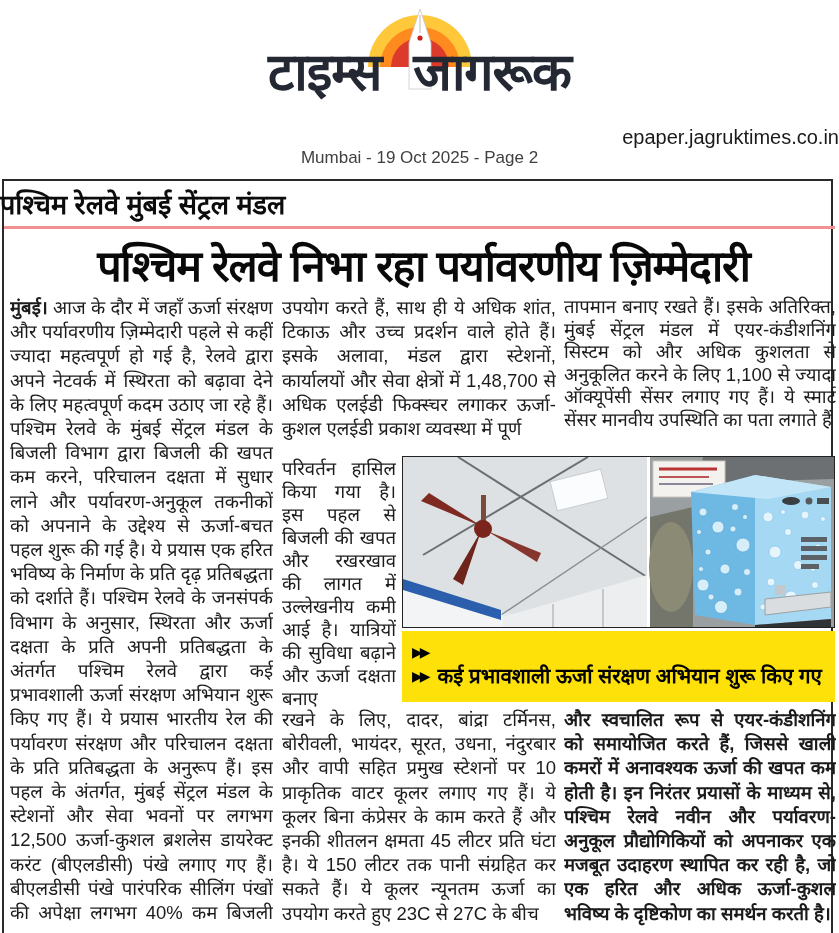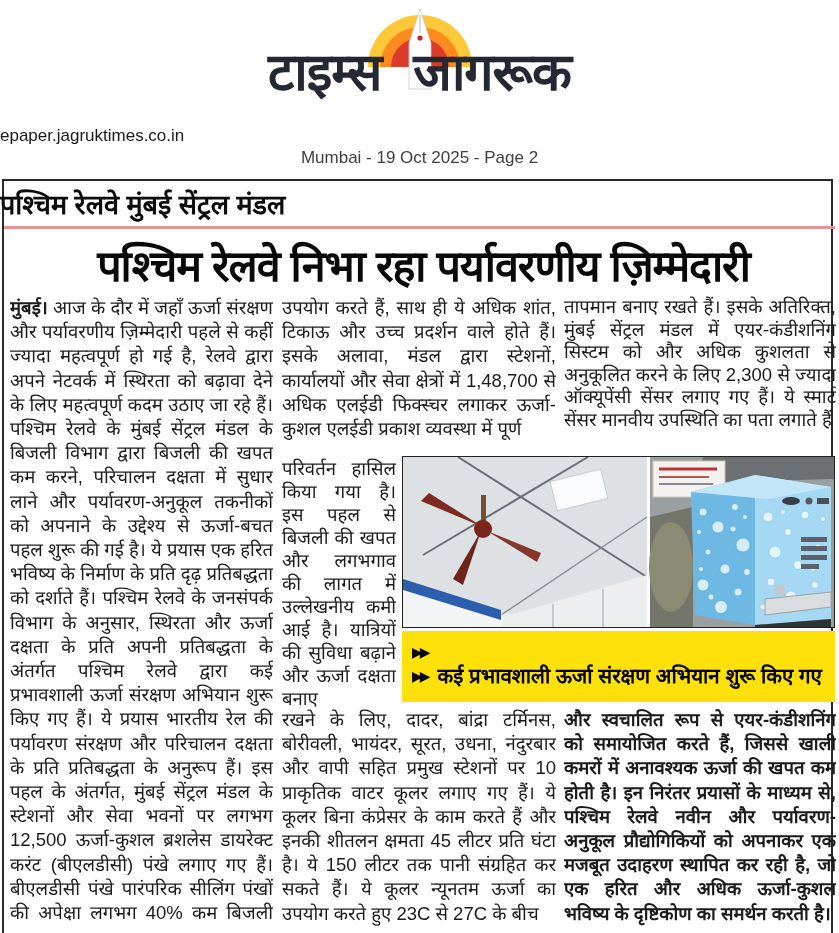--- a/index.html
+++ b/index.html
@@ -5,21 +5,21 @@
   html,body{margin:0;padding:0;background:#ffffff;}
   body{width:839px;height:933px;overflow:hidden;font-family:"Liberation Sans","DejaVu Sans",sans-serif;}
   .page{position:relative;width:839px;height:933px;background:#fff;}
 
   
   .masthead{position:absolute;top:0;left:0;width:100%;text-align:center;}
   .logo-block{position:relative;height:118px;}
   .sun-svg{position:absolute;top:5px;left:50%;transform:translateX(-50%);z-index:1;}
   .title-row{position:absolute;top:44px;left:0;width:100%;display:flex;justify-content:center;gap:32px;z-index:2;}
   .title-word{font-size:52px;font-weight:800;color:#242832;line-height:1.1;letter-spacing:-1px;}
-  .site-url{position:absolute;top:126px;width:100%;text-align:left;font-size:17px;color:#1a1a1a;}
+  .site-url{position:absolute;top:126px;width:100%;text-align:right;font-size:20px;color:#1a1a1a;}
   .edition-line{position:absolute;top:148px;width:100%;text-align:center;font-size:17px;color:#404040;}
 
   
   .article-frame{position:absolute;left:2px;top:179px;width:831px;height:780px;
     border:2px solid #2a2a2a;border-bottom:none;box-sizing:border-box;background:#fff;}
   .kicker{position:absolute;top:185px;left:0;width:100%;text-align:left;
     font-size:27px;font-weight:700;color:#0c0c0c;}
   .pink-rule{position:absolute;top:226px;left:4px;width:831px;height:3px;background:#f19090;}
   .headline{position:absolute;top:233px;left:6px;width:827px;text-align:center;
     font-size:43px;font-weight:800;color:#090909;letter-spacing:-1px;line-height:1.35;}
@@ -74,24 +74,24 @@
 
   <div class="kicker">पश्चिम रेलवे मुंबई सेंट्रल मंडल</div>
   <div class="pink-rule"></div>
   <h1 class="headline" style="margin:4px;">पश्चिम रेलवे निभा रहा पर्यावरणीय ज़िम्मेदारी</h1>
 
   <div class="body-text col1">
     <span class="dateline">मुंबई।</span><span> आज के दौर में जहाँ ऊर्जा संरक्षण और पर्यावरणीय ज़िम्मेदारी पहले से कहीं ज्यादा महत्वपूर्ण हो गई है, रेलवे द्वारा अपने नेटवर्क में स्थिरता को बढ़ावा देने के लिए महत्वपूर्ण कदम उठाए जा रहे हैं। पश्चिम रेलवे के मुंबई सेंट्रल मंडल के बिजली विभाग द्वारा बिजली की खपत कम करने, परिचालन दक्षता में सुधार लाने और पर्यावरण-अनुकूल तकनीकों को अपनाने के उद्देश्य से ऊर्जा-बचत पहल शुरू की गई है। ये प्रयास एक हरित भविष्य के निर्माण के प्रति दृढ़ प्रतिबद्धता को दर्शाते हैं। पश्चिम रेलवे के जनसंपर्क विभाग के अनुसार, स्थिरता और ऊर्जा दक्षता के प्रति अपनी प्रतिबद्धता के अंतर्गत पश्चिम रेलवे द्वारा कई प्रभावशाली ऊर्जा संरक्षण अभियान शुरू किए गए हैं। ये प्रयास भारतीय रेल की पर्यावरण संरक्षण और परिचालन दक्षता के प्रति प्रतिबद्धता के अनुरूप हैं। इस पहल के अंतर्गत, मुंबई सेंट्रल मंडल के स्टेशनों और सेवा भवनों पर लगभग 12,500 ऊर्जा-कुशल ब्रशलेस डायरेक्ट करंट (बीएलडीसी) पंखे लगाए गए हैं। बीएलडीसी पंखे पारंपरिक सीलिंग पंखों की अपेक्षा लगभग 40% कम बिजली का</span>
   </div>
 
   <div class="body-text col2a">उपयोग करते हैं, साथ ही ये अधिक शांत, टिकाऊ और उच्च प्रदर्शन वाले होते हैं। इसके अलावा, मंडल द्वारा स्टेशनों, कार्यालयों और सेवा क्षेत्रों में 1,48,700 से अधिक एलईडी फिक्स्चर लगाकर ऊर्जा-कुशल एलईडी प्रकाश व्यवस्था में पूर्ण</div>
-  <div class="body-text col2b">परिवर्तन हासिल किया गया है। इस पहल से बिजली की खपत और लगभगाव की लागत में उल्लेखनीय कमी आई है। यात्रियों की सुविधा बढ़ाने और ऊर्जा दक्षता बनाए</div>
+  <div class="body-text col2b">परिवर्तन हासिल किया गया है। इस पहल से बिजली की खपत और रखरखाव की लागत में उल्लेखनीय कमी आई है। यात्रियों की सुविधा बढ़ाने और ऊर्जा दक्षता बनाए</div>
   <div class="body-text col2c">रखने के लिए, दादर, बांद्रा टर्मिनस, बोरीवली, भायंदर, सूरत, उधना, नंदुरबार और वापी सहित प्रमुख स्टेशनों पर 10 प्राकृतिक वाटर कूलर लगाए गए हैं। ये कूलर बिना कंप्रेसर के काम करते हैं और इनकी शीतलन क्षमता 45 लीटर प्रति घंटा है। ये 150 लीटर तक पानी संग्रहित कर सकते हैं। ये कूलर न्यूनतम ऊर्जा का उपयोग करते हुए 23C से 27C के बीच</div>
 
-  <div class="body-text col3a">तापमान बनाए रखते हैं। इसके अतिरिक्त, मुंबई सेंट्रल मंडल में एयर-कंडीशनिंग सिस्टम को और अधिक कुशलता से अनुकूलित करने के लिए 2,300 से ज्यादा ऑक्यूपेंसी सेंसर लगाए गए हैं। ये स्मार्ट सेंसर मानवीय उपस्थिति का पता लगाते हैं</div>
+  <div class="body-text col3a">तापमान बनाए रखते हैं। इसके अतिरिक्त, मुंबई सेंट्रल मंडल में एयर-कंडीशनिंग सिस्टम को और अधिक कुशलता से अनुकूलित करने के लिए 1,100 से ज्यादा ऑक्यूपेंसी सेंसर लगाए गए हैं। ये स्मार्ट सेंसर मानवीय उपस्थिति का पता लगाते हैं</div>
   <div class="body-text col3b">और स्वचालित रूप से एयर-कंडीशनिंग को समायोजित करते हैं, जिससे खाली कमरों में अनावश्यक ऊर्जा की खपत कम होती है। इन निरंतर प्रयासों के माध्यम से, पश्चिम रेलवे नवीन और पर्यावरण-अनुकूल प्रौद्योगिकियों को अपनाकर एक मजबूत उदाहरण स्थापित कर रही है, जो एक हरित और अधिक ऊर्जा-कुशल भविष्य के दृष्टिकोण का समर्थन करती है।</div>
 
   <div class="photo">
     <svg width="431" height="170" viewBox="0 0 431 170">
 
       <g>
         <rect x="0" y="0" width="244" height="170" fill="#e6e9eb"></rect>
         <polygon points="0,0 244,0 244,118 120,160 0,125" fill="#dde1e4"></polygon>
         <line x1="55" y1="0" x2="244" y2="120" stroke="#6b6f73" stroke-width="2"></line>
         <line x1="185" y1="0" x2="20" y2="98" stroke="#6b6f73" stroke-width="2"></line>

